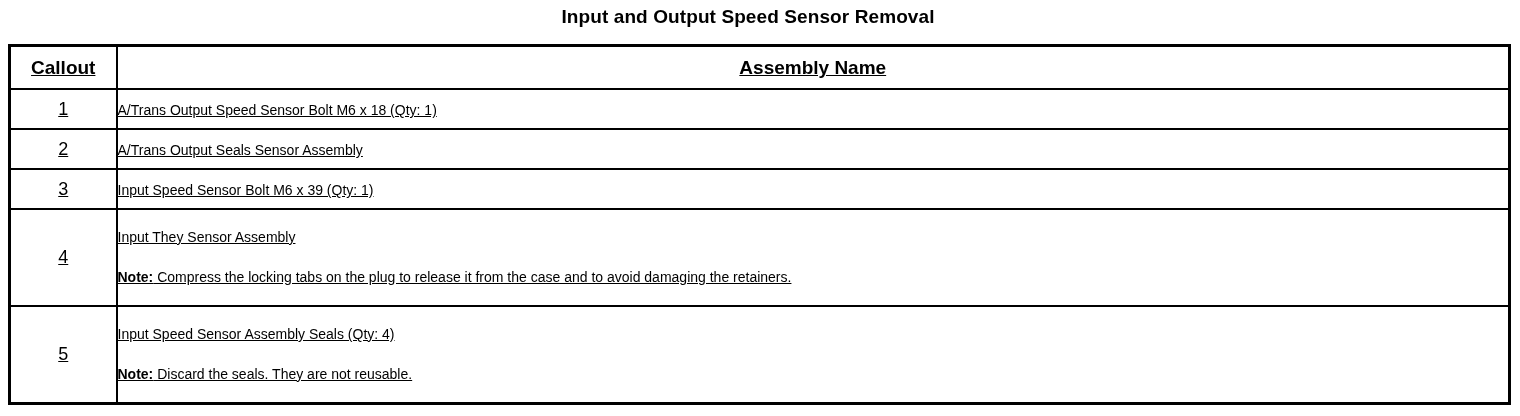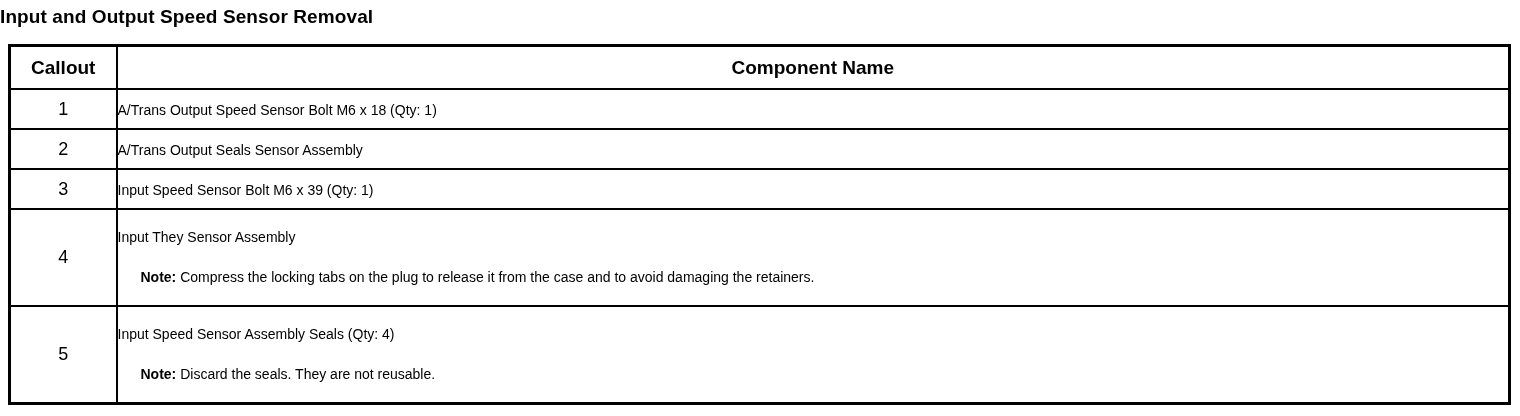--- a/index.html
+++ b/index.html
@@ -20,31 +20,33 @@
     width: 1520px;
     height: 416px;
     background: #ffffff;
   }
 
   .doc-title {
     position: absolute;
     left: 0;
     top: 2px;
     width: 1496px;
+    text-align: center;
     font-size: 19px;
     font-weight: bold;
     letter-spacing: 0.1px;
     line-height: 30px;
   }
 
   .table-wrap {
     position: absolute;
     left: 8px;
     top: 44px;
     width: 1297px;
+    text-decoration: underline;
   }
 
   table.parts {
     border-collapse: collapse;
     table-layout: fixed;
     width: 1500px;
     border: 3px solid #000;
   }
 
   table.parts col.c-callout { width: 107px; }
@@ -97,21 +99,20 @@
     display: block;
   }
 
   .cell-name .line-main {
     padding-top: 3px;
   }
 
   .cell-name .line-note {
     padding-top: 25px;
     padding-bottom: 4px;
-    padding-left: 23px;
   }
 
   .note-label {
     font-weight: bold;
   }
 
   .row-note .cell-callout,
   .row-note .cell-name {
     height: 95px;
   }
@@ -125,21 +126,21 @@
 
   <div class="table-wrap">
     <table class="parts">
       <colgroup>
         <col class="c-callout">
         <col class="c-name">
       </colgroup>
       <thead>
         <tr>
           <th class="hdr-callout">Callout</th>
-          <th class="hdr-name">Component Name</th>
+          <th class="hdr-name">Assembly Name</th>
         </tr>
       </thead>
       <tbody>
 
         <tr class="row-simple">
           <td class="cell-callout">1</td>
           <td class="cell-name">
             <span class="line line-main">A/Trans Output Speed Sensor Bolt M6 x 18 (Qty: 1)</span>
           </td>
         </tr>

